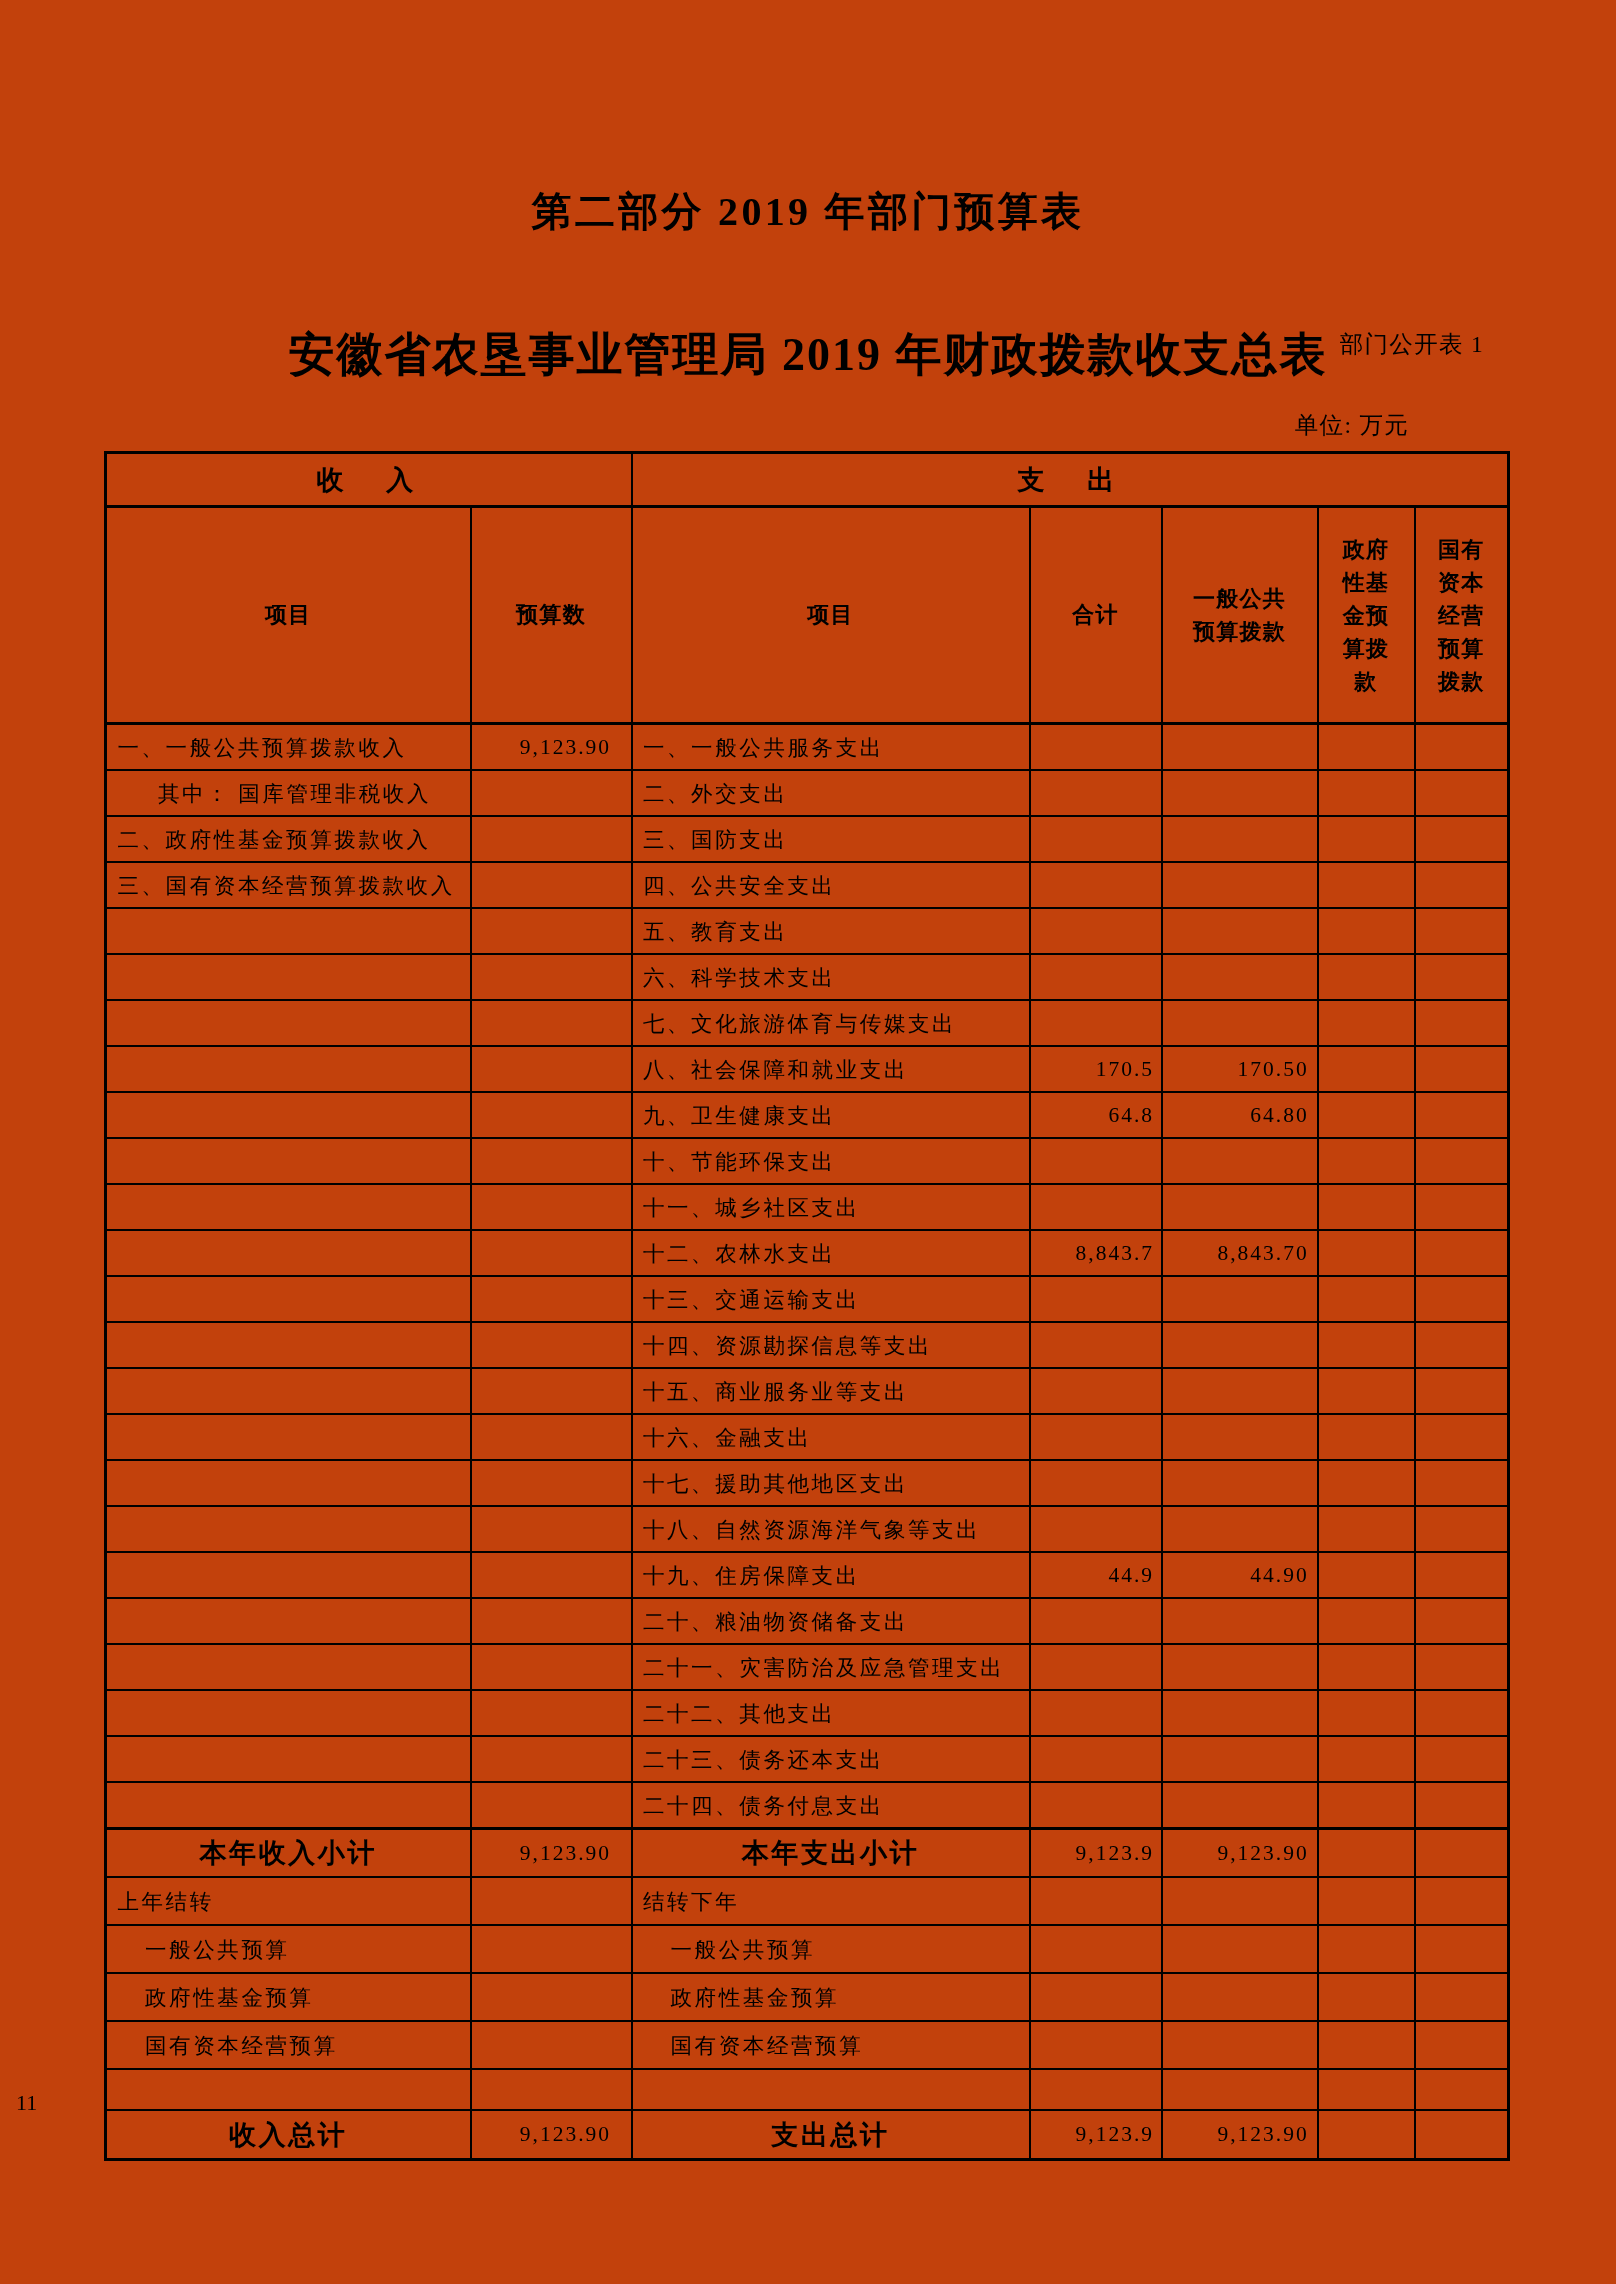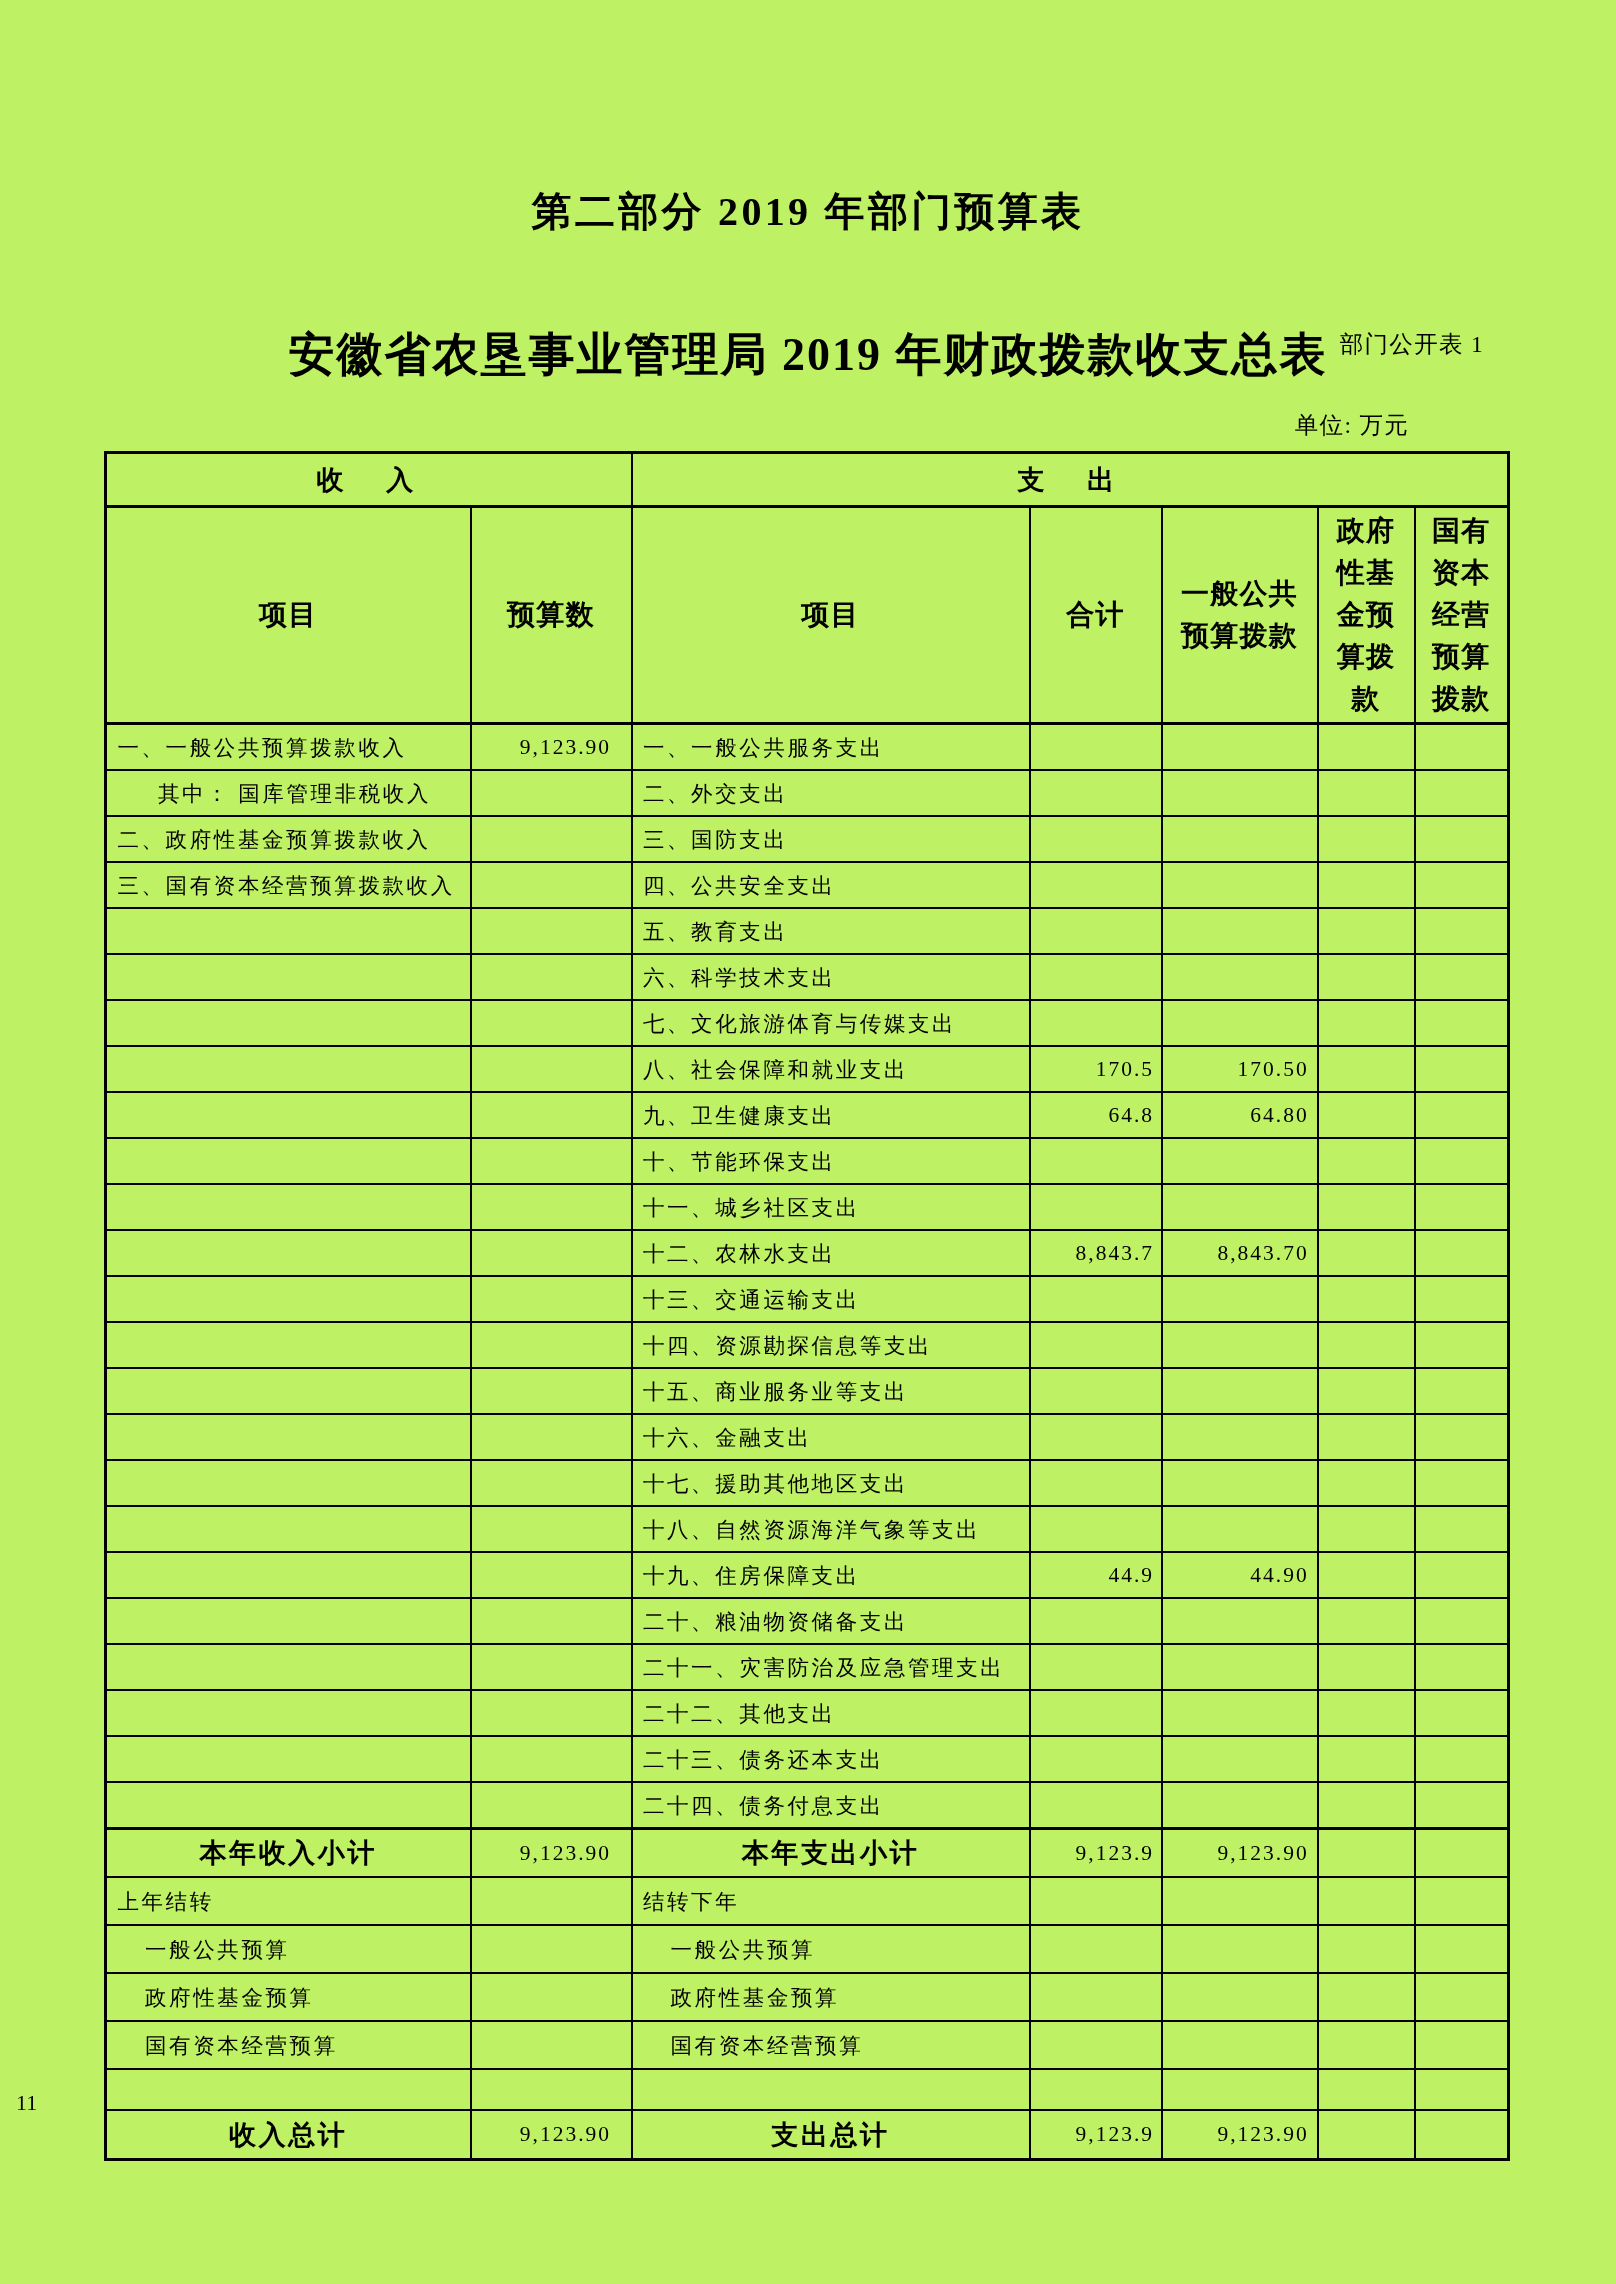--- a/index.html
+++ b/index.html
@@ -4,21 +4,21 @@
 <style>
   html, body {
     margin: 0;
     padding: 0;
     background: #e8e8e8;
   }
   .page {
     position: relative;
     width: 1616px;
     height: 2284px;
-    background: #bef264;
+    background: #c2410c;
     color: #000000;
     font-family: "Liberation Serif", "DejaVu Serif", serif;
     overflow: hidden;
   }
   .section-title {
     position: absolute;
     top: 184px;
     left: 0;
     width: 100%;
     text-align: center;
@@ -81,21 +81,21 @@
   tr.group-row th {
     height: 51px;
     font-size: 27px;
     font-weight: bold;
     letter-spacing: 7.8px;
     text-align: center;
     border-bottom-width: 3.3px;
   }
   tr.cols-row th {
     height: 214px;
-    font-size: 28px;
+    font-size: 22px;
     font-weight: bold;
     letter-spacing: 1.3px;
     text-align: center;
     border-bottom-width: 3.3px;
   }
   .wrap4 {
     display: inline-block;
     max-width: 4.7em;
     line-height: 1.5;
     vertical-align: middle;

